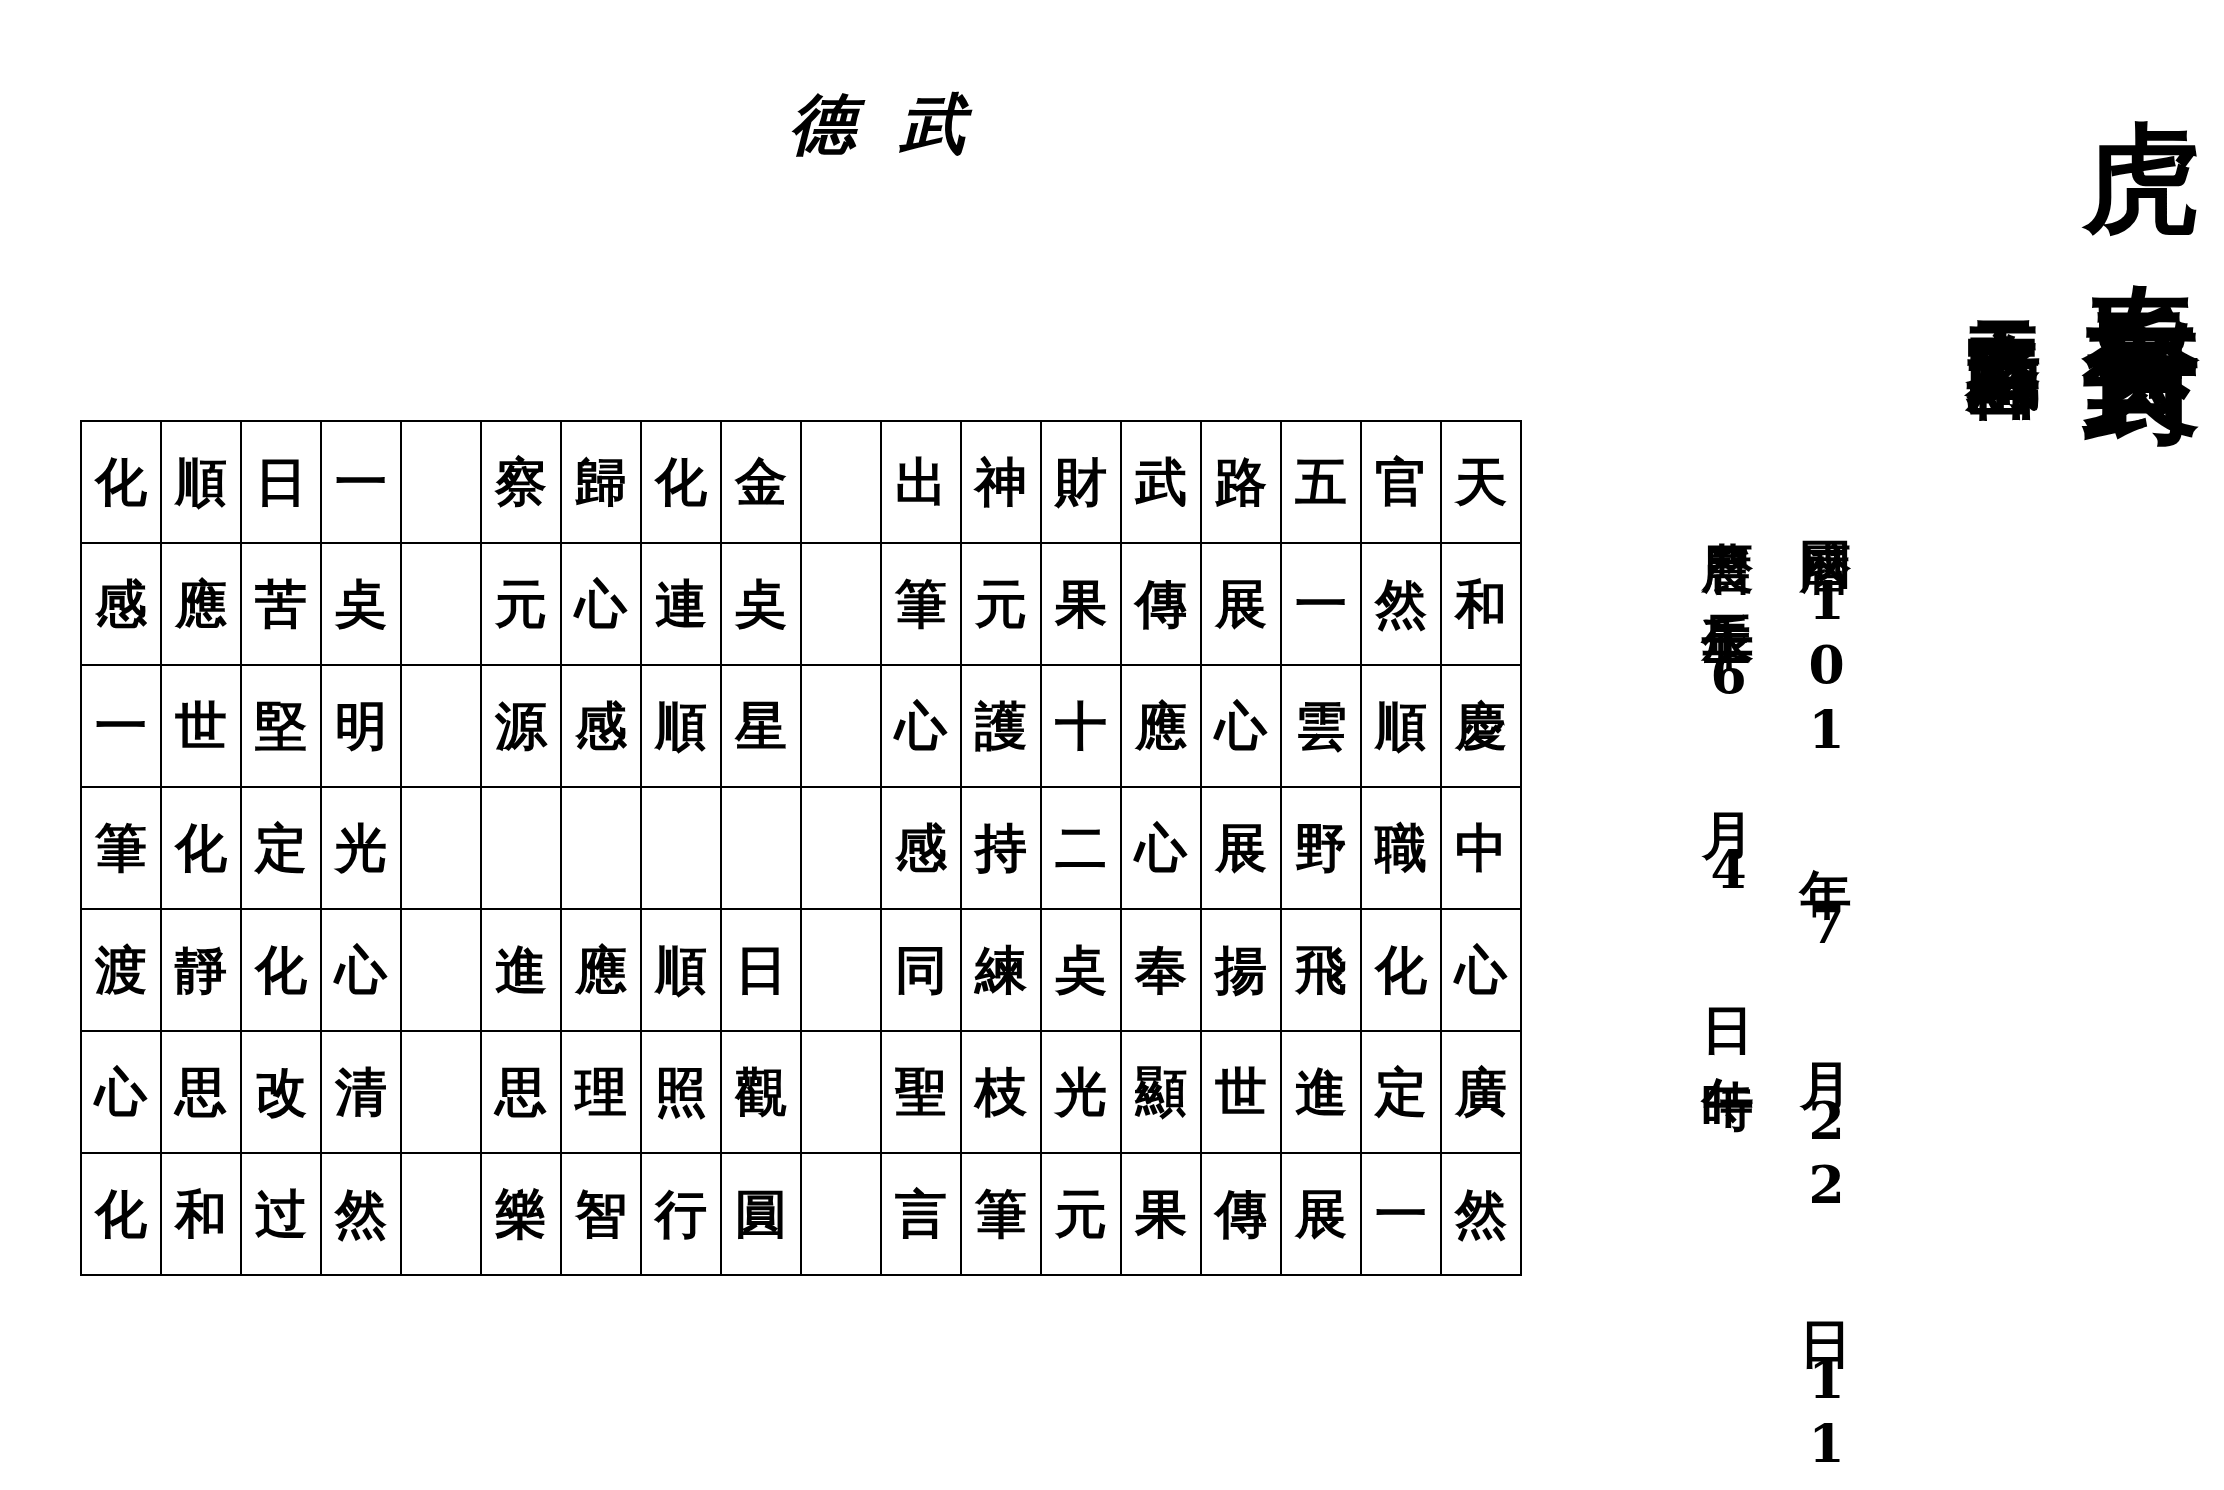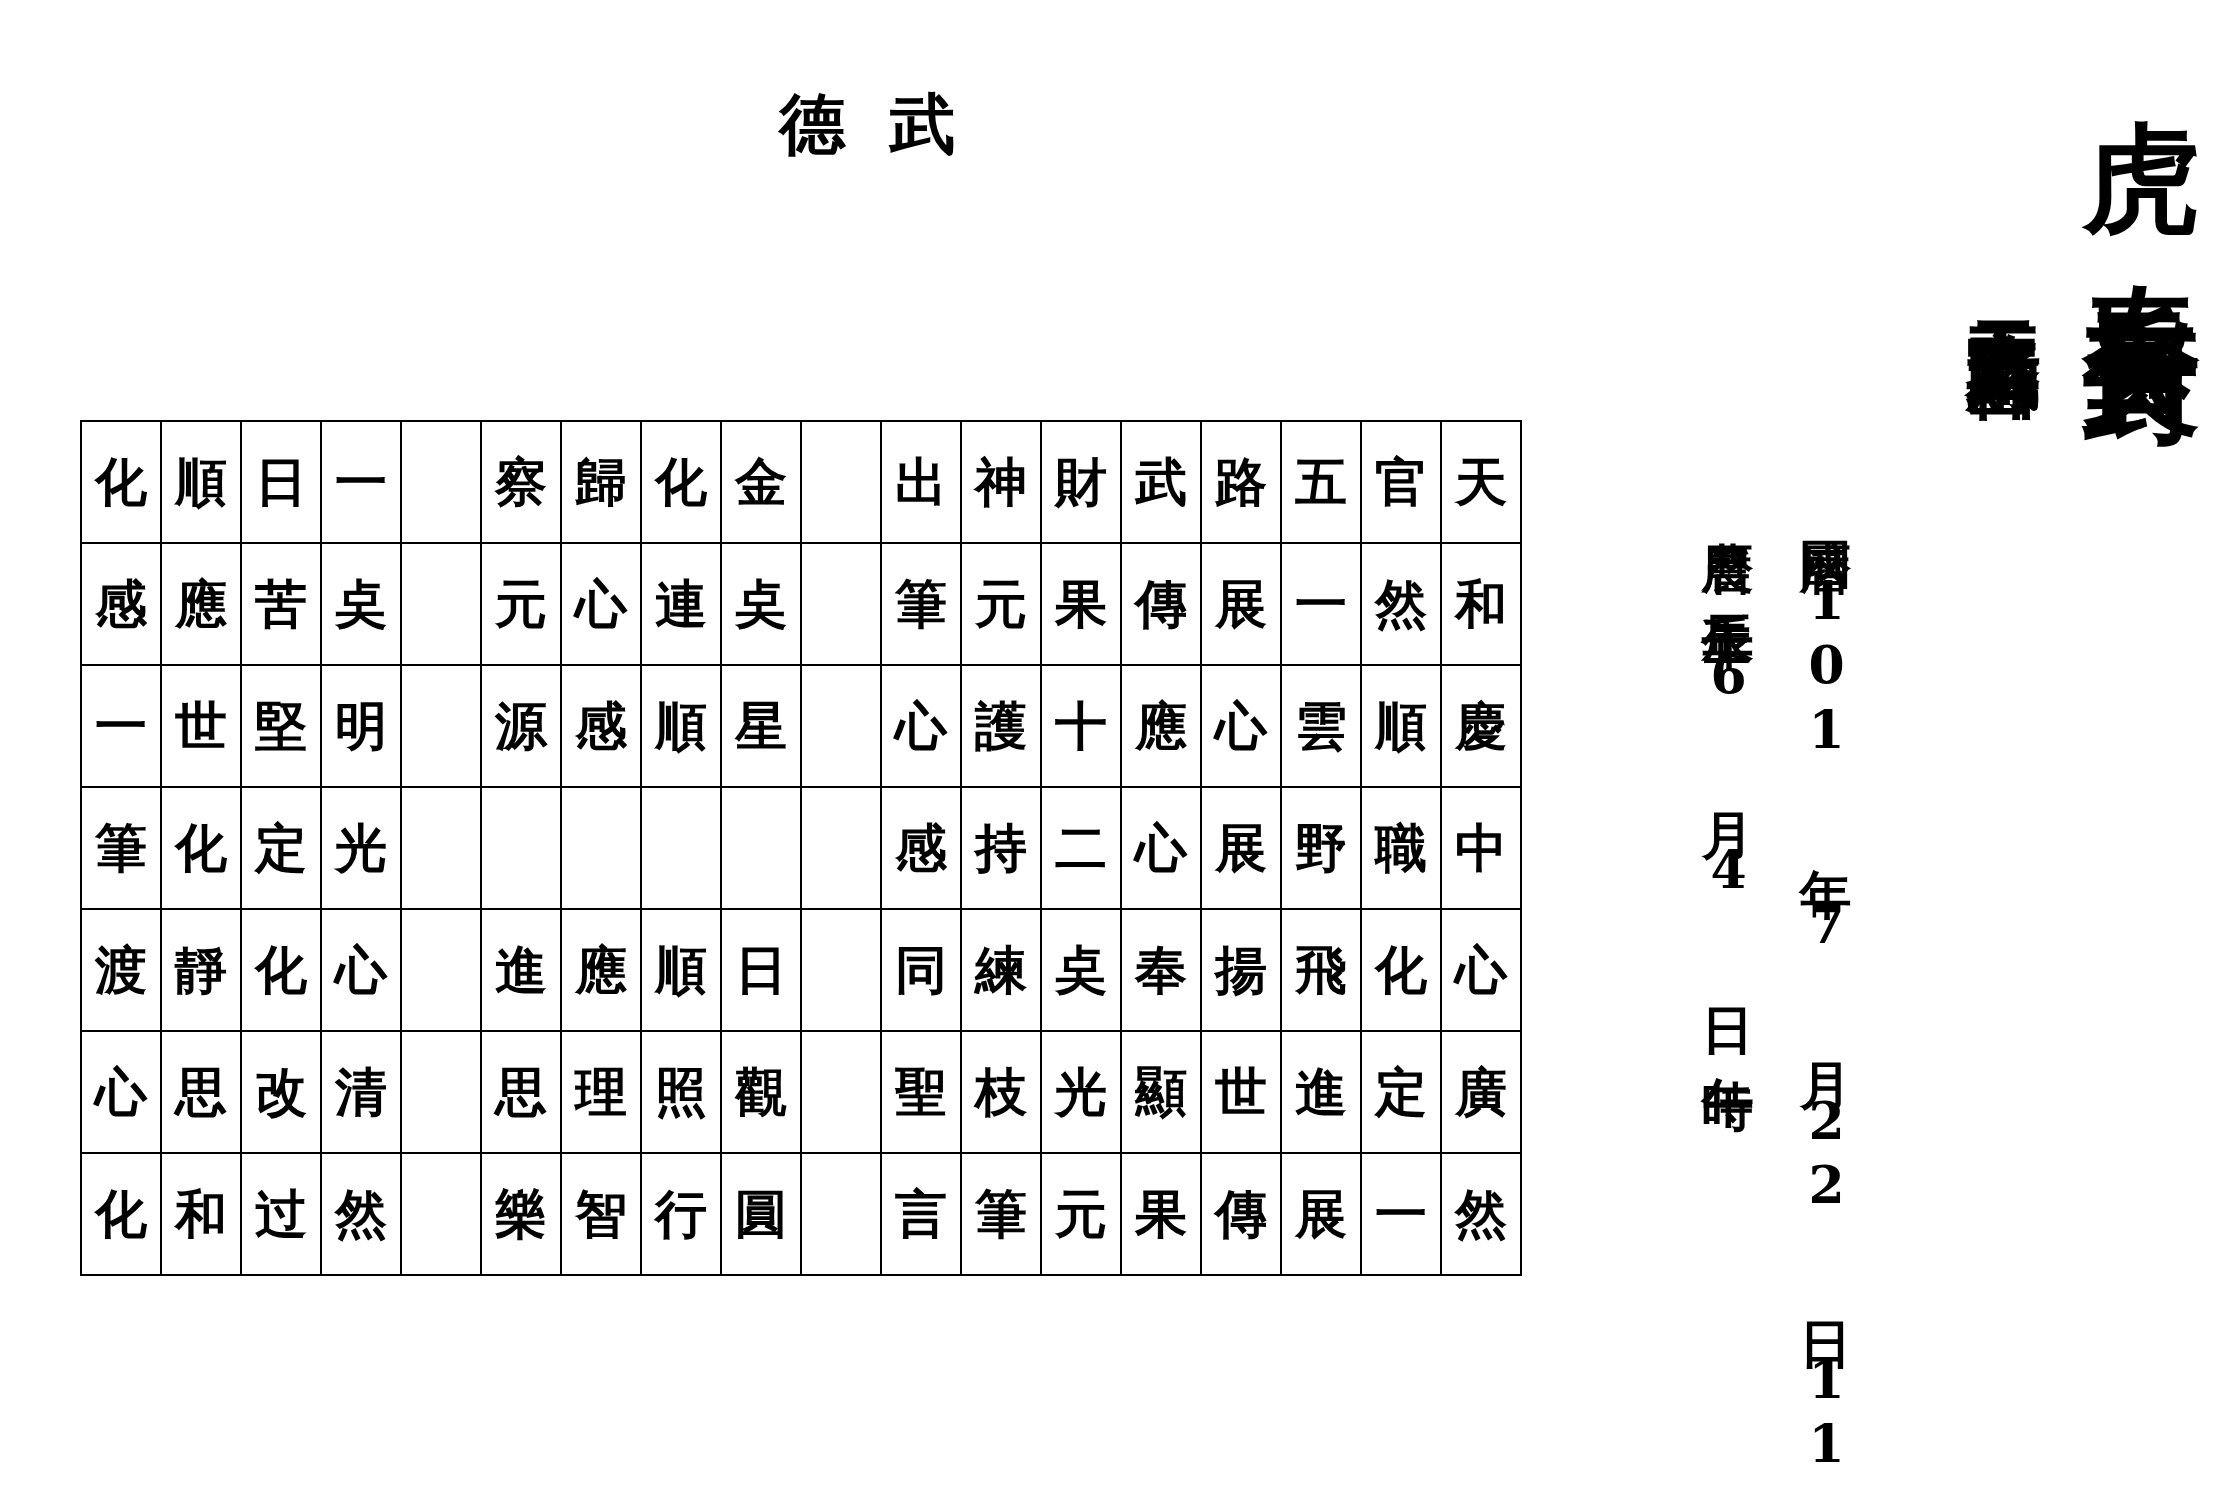--- a/index.html
+++ b/index.html
@@ -79,21 +79,21 @@
     width: 1090px;
     height: 220px;
   }
   .fan-row {
     position: absolute;
     white-space: nowrap;
     font-size: 66px;
     font-weight: bold;
     letter-spacing: 0.08em;
   }
-  #fan-row-1 { left: 290px;  top: 0px; }
+  #fan-row-1 { left: 300px;  top: 0px; font-style: italic; }
   #fan-row-2 { left: 180px;  top: 68px; }
   #fan-row-3 { left: 0px;    top: 138px; }
   .fan-cell {
     display: inline-block;
     width: 110px;
     text-align: center;
   }
 
   
   #char-grid {

